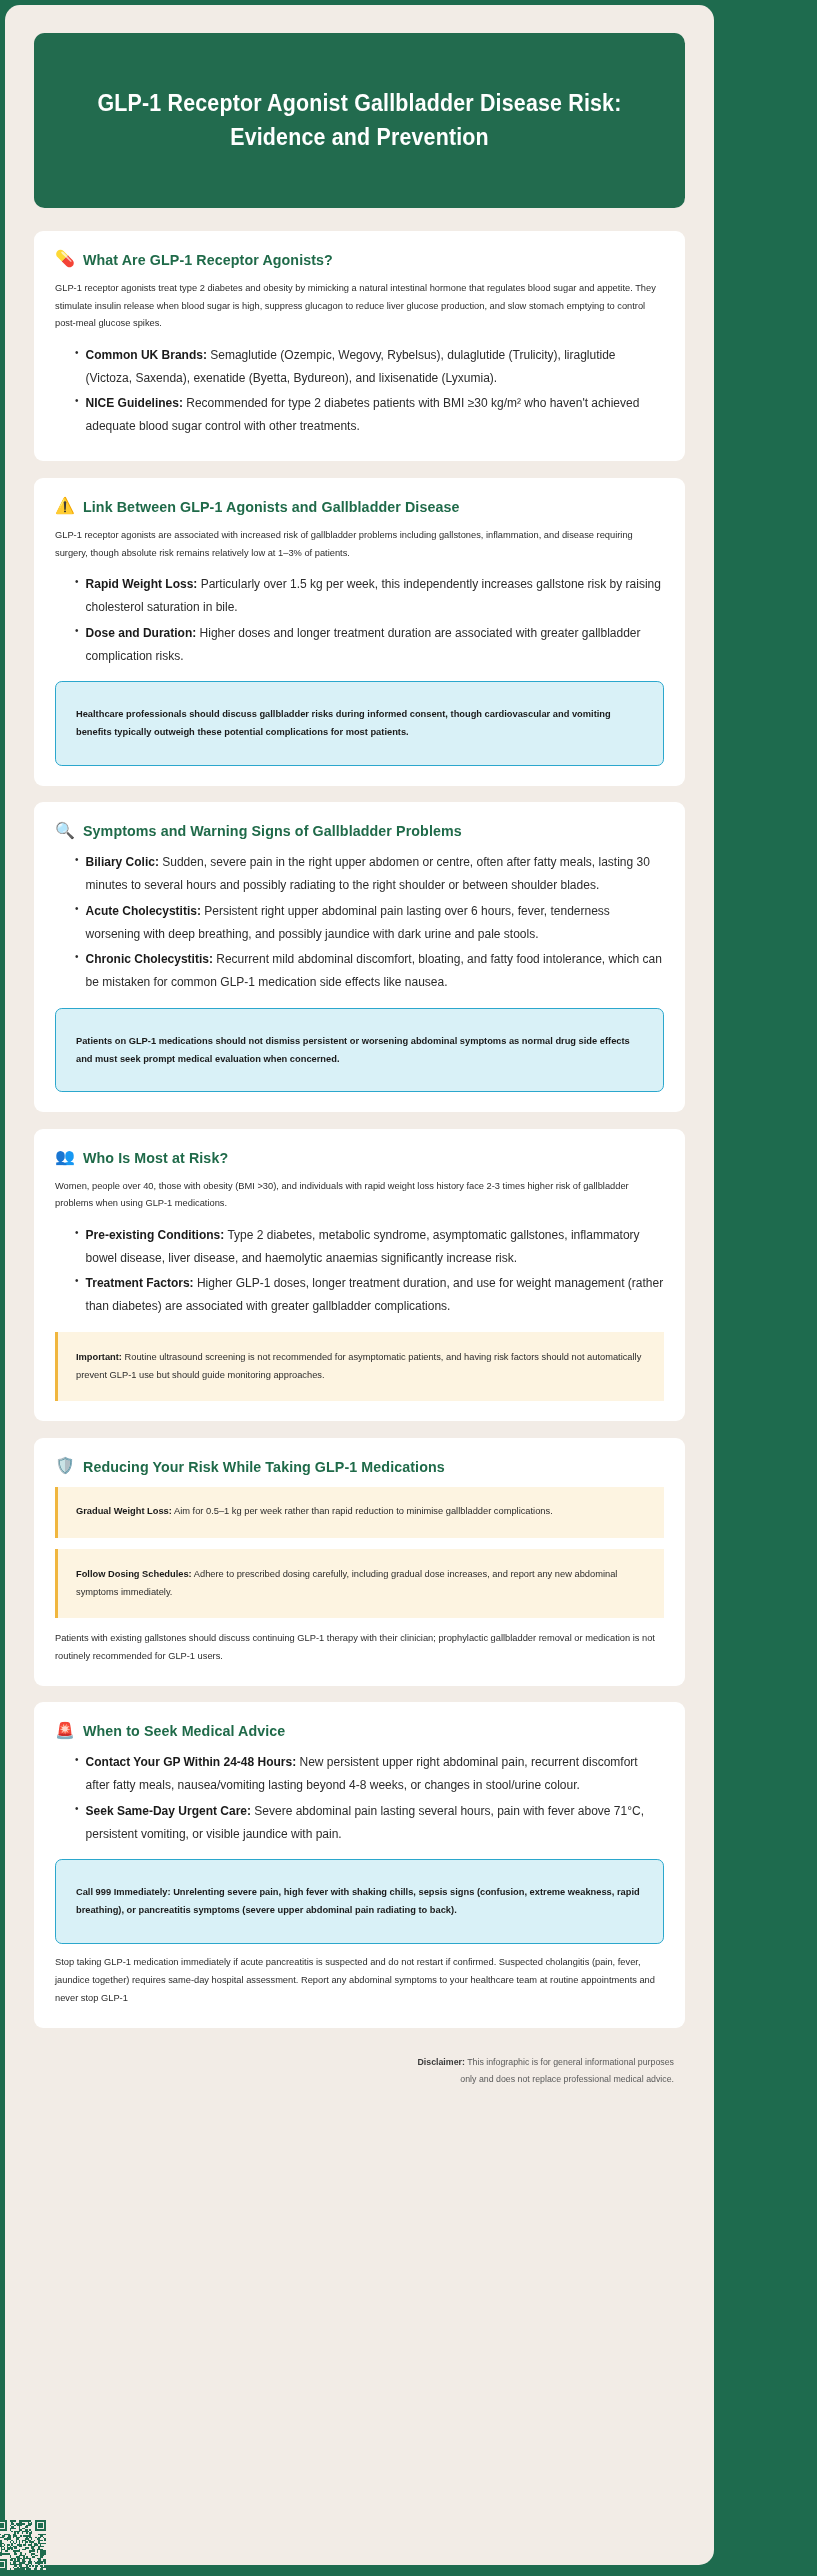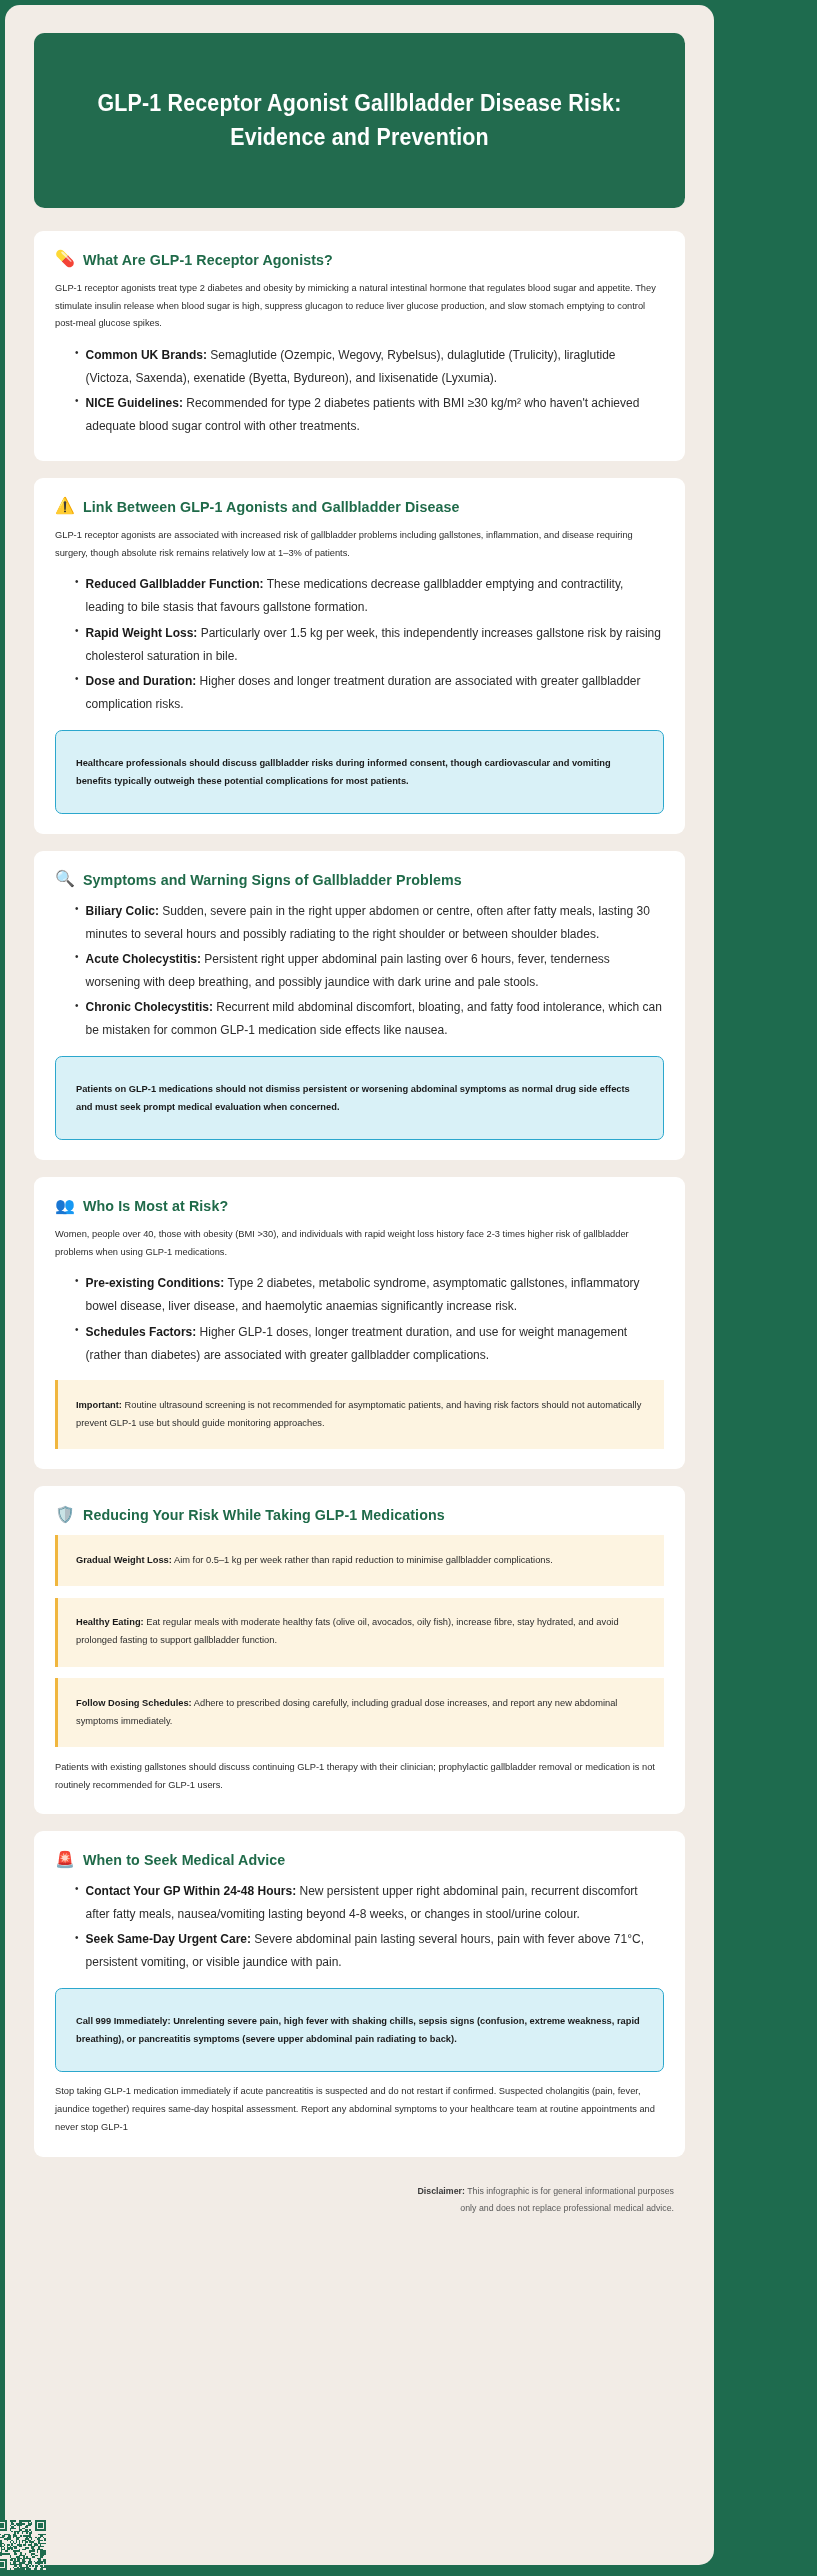--- a/index.html
+++ b/index.html
@@ -188,21 +188,20 @@
             <li><span class="b-lead">NICE Guidelines:</span><span> Recommended for type 2 diabetes patients with BMI ≥30 kg/m² who haven't achieved adequate blood sugar control with other treatments.</span></li>
           </ul>
         </div>
         <div class="card">
           <div class="card-head">
             <span class="card-icon">⚠️</span>
             <div class="card-title">Link Between GLP-1 Agonists and Gallbladder Disease</div>
           </div>
           <p class="intro">GLP-1 receptor agonists are associated with increased risk of gallbladder problems including gallstones, inflammation, and disease requiring surgery, though absolute risk remains relatively low at 1–3% of patients.</p>
           <ul class="bullets">
-            <li><span class="b-lead">Reduced Gallbladder Function:</span><span> These medications decrease gallbladder emptying and contractility, leading to bile stasis that favours gallstone formation.</span></li>
             <li><span class="b-lead">Rapid Weight Loss:</span><span> Particularly over 1.5 kg per week, this independently increases gallstone risk by raising cholesterol saturation in bile.</span></li>
             <li><span class="b-lead">Dose and Duration:</span><span> Higher doses and longer treatment duration are associated with greater gallbladder complication risks.</span></li>
           </ul>
           <div class="callout-blue">Healthcare professionals should discuss gallbladder risks during informed consent, though cardiovascular and vomiting benefits typically outweigh these potential complications for most patients.</div>
         </div>
         <div class="card">
           <div class="card-head">
             <span class="card-icon">🔍</span>
             <div class="card-title">Symptoms and Warning Signs of Gallbladder Problems</div>
           </div>
@@ -214,31 +213,30 @@
           <div class="callout-blue">Patients on GLP-1 medications should not dismiss persistent or worsening abdominal symptoms as normal drug side effects and must seek prompt medical evaluation when concerned.</div>
         </div>
         <div class="card">
           <div class="card-head">
             <span class="card-icon">👥</span>
             <div class="card-title">Who Is Most at Risk?</div>
           </div>
           <p class="intro">Women, people over 40, those with obesity (BMI &gt;30), and individuals with rapid weight loss history face 2-3 times higher risk of gallbladder problems when using GLP-1 medications.</p>
           <ul class="bullets">
             <li><span class="b-lead">Pre-existing Conditions:</span><span> Type 2 diabetes, metabolic syndrome, asymptomatic gallstones, inflammatory bowel disease, liver disease, and haemolytic anaemias significantly increase risk.</span></li>
-            <li><span class="b-lead">Schedules Factors:</span><span> Higher GLP-1 doses, longer treatment duration, and use for weight management (rather than diabetes) are associated with greater gallbladder complications.</span></li>
+            <li><span class="b-lead">Treatment Factors:</span><span> Higher GLP-1 doses, longer treatment duration, and use for weight management (rather than diabetes) are associated with greater gallbladder complications.</span></li>
           </ul>
           <div class="callout-cream"><span class="b-lead">Important:</span><span> Routine ultrasound screening is not recommended for asymptomatic patients, and having risk factors should not automatically prevent GLP-1 use but should guide monitoring approaches.</span></div>
         </div>
         <div class="card">
           <div class="card-head">
             <span class="card-icon">🛡️</span>
             <div class="card-title">Reducing Your Risk While Taking GLP-1 Medications</div>
           </div>
           <div class="tip-box"><span class="b-lead">Gradual Weight Loss:</span><span> Aim for 0.5–1 kg per week rather than rapid reduction to minimise gallbladder complications.</span></div>
-          <div class="tip-box"><span class="b-lead">Healthy Eating:</span><span> Eat regular meals with moderate healthy fats (olive oil, avocados, oily fish), increase fibre, stay hydrated, and avoid prolonged fasting to support gallbladder function.</span></div>
           <div class="tip-box"><span class="b-lead">Follow Dosing Schedules:</span><span> Adhere to prescribed dosing carefully, including gradual dose increases, and report any new abdominal symptoms immediately.</span></div>
           <p class="tail-para">Patients with existing gallstones should discuss continuing GLP-1 therapy with their clinician; prophylactic gallbladder removal or medication is not routinely recommended for GLP-1 users.</p>
         </div>
         <div class="card">
           <div class="card-head">
             <span class="card-icon">🚨</span>
             <div class="card-title">When to Seek Medical Advice</div>
           </div>
           <ul class="bullets">
             <li><span class="b-lead">Contact Your GP Within 24-48 Hours:</span><span> New persistent upper right abdominal pain, recurrent discomfort after fatty meals, nausea/vomiting lasting beyond 4-8 weeks, or changes in stool/urine colour.</span></li>

